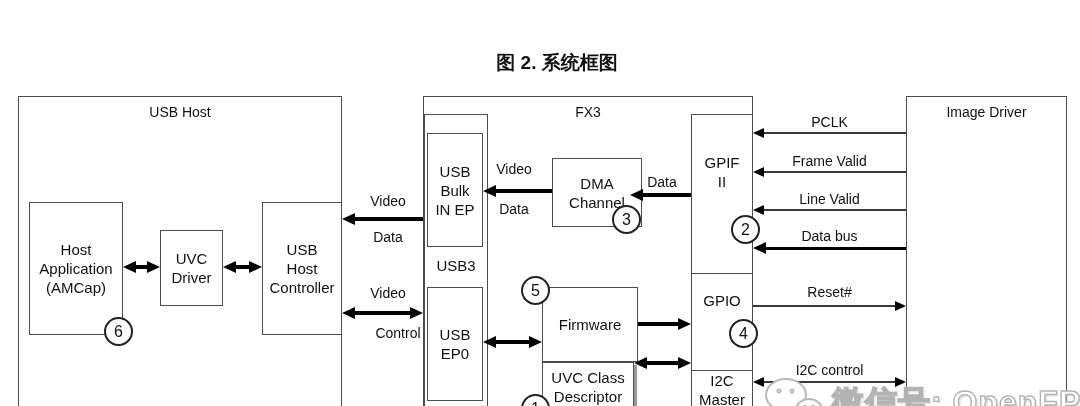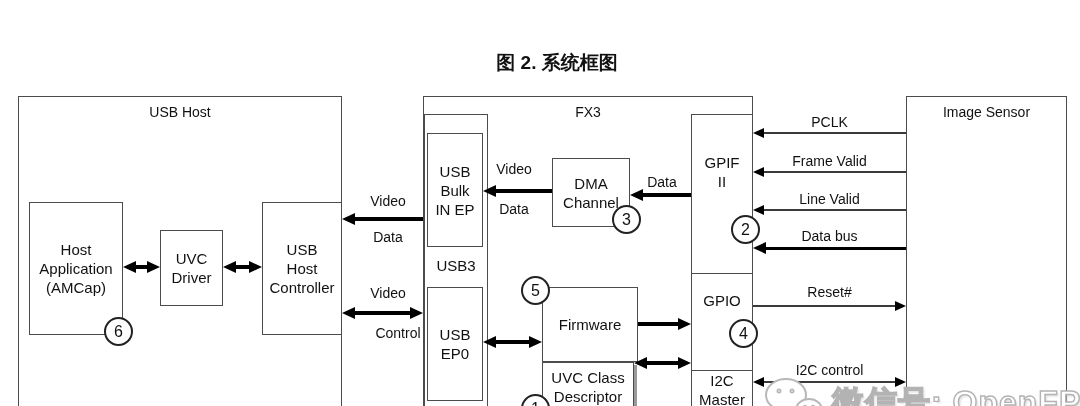--- a/index.html
+++ b/index.html
@@ -84,21 +84,21 @@
     </div>
   </div>
 
   <div class="box inner" style="left:427px;top:243px;width:56px;height:114px;">
     <div class="stack">
       <span>USB</span>
       <span>EP0</span>
     </div>
   </div>
 
-  <div class="box inner" style="left:552px;top:114px;width:78px;height:69px;">
+  <div class="box inner" style="left:552px;top:114px;width:90px;height:69px;">
     <div class="stack">
       <span>DMA</span>
       <span>Channel</span>
     </div>
   </div>
 
   <div class="box inner" style="left:542px;top:243px;width:96px;height:75px;">
     <div class="stack">
       <span>Firmware</span>
     </div>
@@ -119,21 +119,21 @@
     <div class="colsec divtop" style="height:70px;">
       <span>GPIO</span>
     </div>
     <div class="colsec divtop" style="flex:1;">
       <span>I2C</span>
       <span>Master</span>
     </div>
   </div>
 
   <div class="box big" style="left:906px;top:52px;width:161px;height:341px;">
-    <div class="toplbl">Image Sensor</div>
+    <div class="toplbl">Image Driver</div>
   </div>
 
   <div class="conn" style="left:123px;top:217px;width:37px;height:12px;">
     <i class="ln" style="left:11px;right:11px;top:4px;height:4px;"></i>
     <i class="hd hl" style="left:0;"></i>
       <i class="hd hr" style="right:0;"></i>
   </div>
 
   <div class="conn" style="left:223px;top:217px;width:39px;height:12px;">
     <i class="ln" style="left:11px;right:11px;top:4px;height:4px;"></i>

